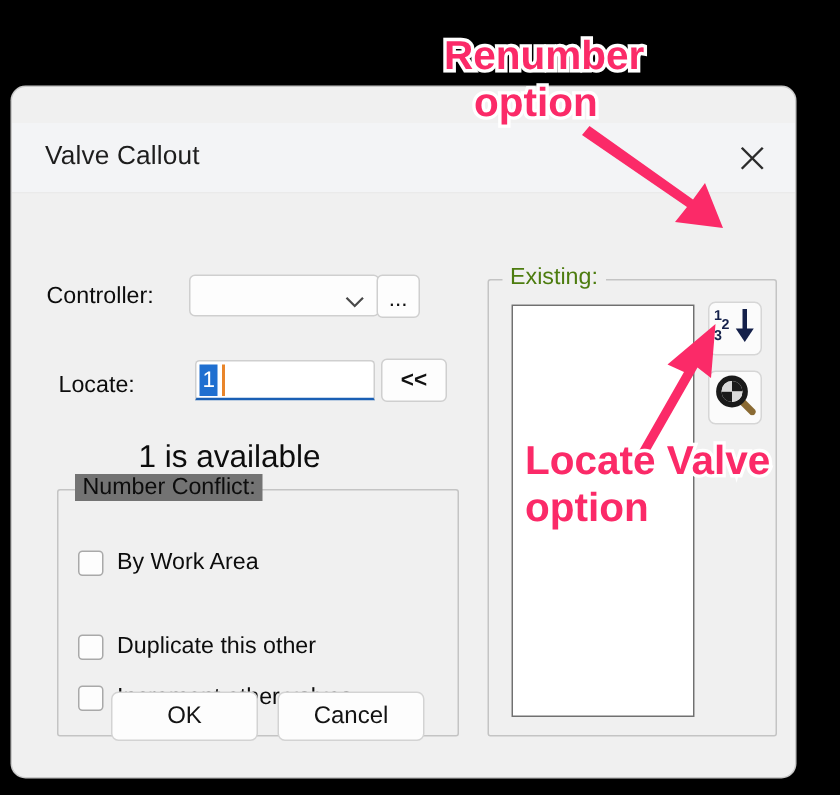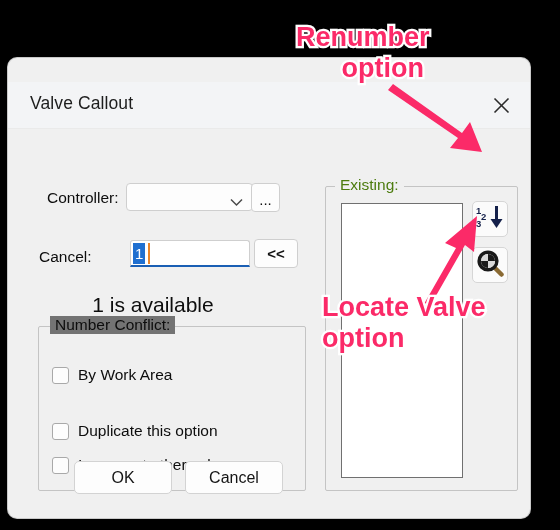--- a/index.html
+++ b/index.html
@@ -40,21 +40,21 @@
   }
   #close-btn svg{display:block;}
 
   
   .lbl{
     position:absolute;
     font-size:15.5px; color:#0d0d0d;
     font-family:"Liberation Sans", sans-serif;
   }
 
-  #controller-label{left:39px; top:131px;}
+  #controller-label{left:23px; top:131px;}
   #controller-combo{
     position:absolute; left:118px; top:125px;
     width:127px; height:28px;
     background:#fdfdfd;
     border:1px solid #cfcfcf;
     border-radius:4px;
     box-sizing:border-box;
   }
   #controller-combo .chev{
     position:absolute; right:9px; top:9px;
@@ -199,22 +199,22 @@
     position:absolute;
     font-family:"Liberation Sans", sans-serif;
     font-weight:bold;
     font-size:27px;
     line-height:31px;
     color:#fb2a68;
     -webkit-text-stroke:4.5px #ffffff;
     paint-order:stroke fill;
     white-space:pre;
   }
-  #anno-renumber{left:296px; top:22px; text-align:center;}
-  #anno-locate{left:322px; top:292px; text-align:left;}
+  #anno-renumber{left:296px; top:22px; text-align:left;}
+  #anno-locate{left:350px; top:292px; text-align:left;}
 </style>
 </head>
 <body>
 
 <div id="dialog">
 
   <div id="titlebar">
     <div id="title-text">Valve Callout</div>
     <div id="close-btn">
       <span>
@@ -232,42 +232,42 @@
     <span id="controller-value"></span>
     <span class="chev">
       <svg width="13" height="9" viewBox="0 0 13 9">
         <polyline points="1,1.5 6.5,7 12,1.5" fill="none" stroke="#4a4a4a" stroke-width="1.5"></polyline>
       </svg>
     </span>
   </div>
 
   <div id="controller-ellipsis-btn">...</div>
 
-  <div class="lbl" id="number-label">Cancel:</div>
+  <div class="lbl" id="number-label">Locate:</div>
 
   <div id="number-input">
     <span id="number-sel">1</span>
     <span id="number-caret"></span>
   </div>
 
   <div id="back-btn">&lt;&lt;</div>
 
   <div id="availability-text">1 is available</div>
 
   <div id="conflict-group"></div>
   <div id="conflict-legend">Number Conflict:</div>
 
   <div class="cbrow" id="cb-work-area">
     <span class="cbbox"></span>
     <span class="cblabel">By Work Area</span>
   </div>
 
   <div class="cbrow" id="cb-duplicate">
     <span class="cbbox"></span>
-    <span class="cblabel">Duplicate this option</span>
+    <span class="cblabel">Duplicate this other</span>
   </div>
 
   <div class="cbrow" id="cb-increment">
     <span class="cbbox"></span>
     <span class="cblabel">Increment other valves</span>
   </div>
 
   <div id="existing-group"></div>
   <div id="existing-legend">Existing:</div>
   <div id="existing-listbox"></div>

